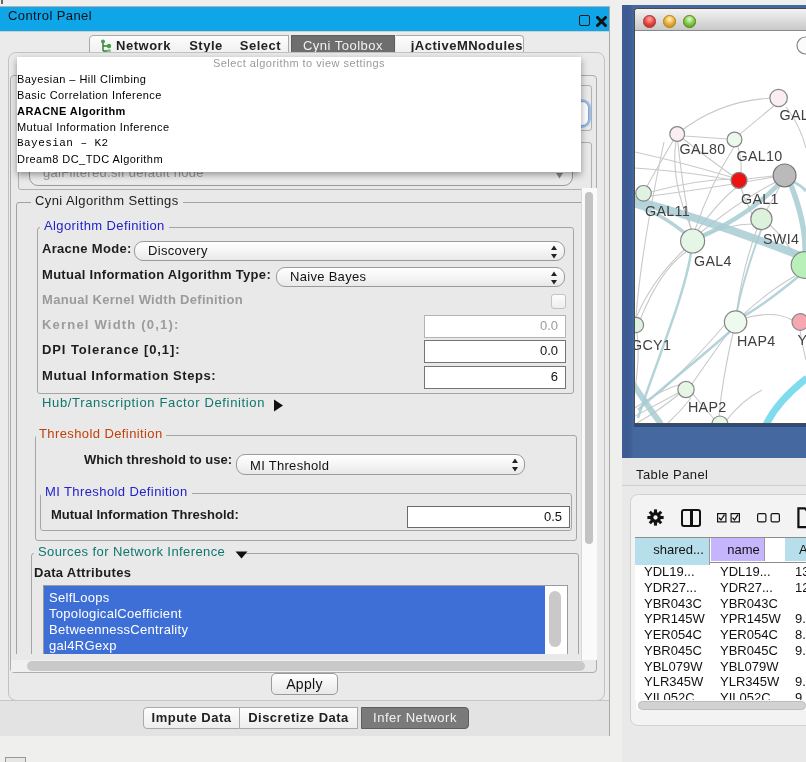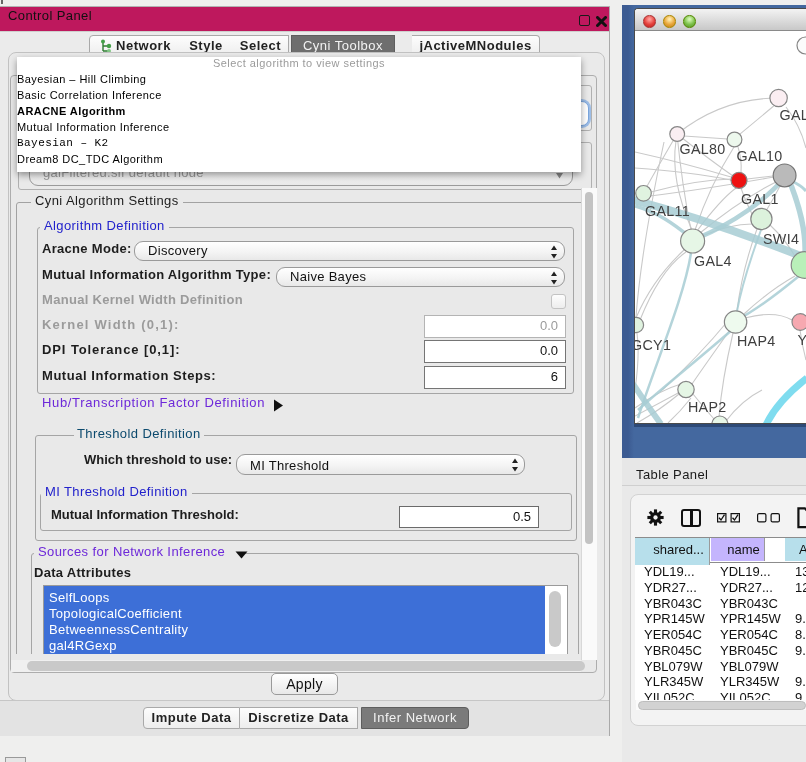--- a/index.html
+++ b/index.html
@@ -1,60 +1,60 @@
 <!DOCTYPE html>
 <html><head>
 <meta charset="utf-8">
 <style>
 * { margin:0; padding:0; box-sizing:border-box; }
 html,body { width:806px; height:762px; }
 body { font-family:"Liberation Sans", sans-serif; background:#efefee; }
 #root { position:relative; width:806px; height:762px; overflow:hidden; }
 .abs { position:absolute; }
 .b13 { font-size:13px; font-weight:bold; color:#1d1d1d; letter-spacing:0.3px; }
-.r13 { font-size:13px; color:#6d28d9; letter-spacing:0.4px; }
+.r13 { font-size:13px; color:#0f766e; letter-spacing:0.4px; }
 .gray { color:#9b9b9b !important; }
 .field { position:absolute; background:#fff; font-size:13px; text-align:right; padding-right:7px; }
 .combo { position:absolute; background:linear-gradient(#ffffff,#f4f4f4 55%,#e8e8e8); border:1px solid #9a9a9a; border-radius:9px; font-size:13px; color:#111; letter-spacing:0.3px;}
 .combo .ct { position:absolute; left:13px; top:1px; }
 .grp { position:absolute; border:1px solid #a5a5a5; border-radius:3px;text-align:center; }
 .glab { position:absolute; top:-10px; background:#e9e9e9; padding:0 4px; font-size:13px; letter-spacing:0.4px; white-space:nowrap;}
 .tab { position:absolute; height:22px; background:linear-gradient(#fdfdfd,#ededed); border:1px solid #a9a9a9; font-size:13px; font-weight:bold; color:#222; text-align:center; line-height:20px; letter-spacing:0.5px; }
 .seltab { background:#6e6e6e !important; color:#f2f2f2 !important; border-color:#5e5e5e; font-weight:normal; }
 </style>
 </head>
 <body>
 <div id="root">
 
   <div class="abs" style="left:1px;top:0;width:2px;height:4px;background:#666;"></div>
 
   <div class="abs" style="left:0;top:6px;width:610px;height:1px;background:#b2b2b2;"></div>
 
   <div class="abs" id="cpwin" style="left:0;top:7px;width:610px;height:729px;background:#ebebeb;border-right:1px solid #a9a9a9;border-bottom:1px solid #a9a9a9;">
 
-    <div class="abs" style="left:0;top:0;width:609px;height:25px;background:#be185d;border-bottom:1px solid #cfcfcd;">
+    <div class="abs" style="left:0;top:0;width:609px;height:25px;background:#0ea5e9;border-bottom:1px solid #cfcfcd;">
       <div class="abs" style="left:8px;top:1px;font-size:13px;color:#111;letter-spacing:0.4px;">Control Panel</div>
       <div class="abs" style="left:579px;top:8px;width:11px;height:11px;border:1.8px solid #1a1a1a;border-radius:2px;"></div>
       <svg class="abs" style="left:596px;top:9px;" width="11" height="11" viewBox="0 0 11 11">
           <path d="M1.5 1.5 L9.5 9.5 M9.5 1.5 L1.5 9.5" stroke="#111" stroke-width="3" stroke-linecap="round"></path>
         </svg>
     </div>
 
     <div class="tab" style="left:89px;top:28px;width:91px;border-radius:4px 0 0 0;"><span style="position:relative;left:9px;">Network</span>
       <svg class="abs" style="left:9px;top:3px;" width="15" height="15" viewBox="0 0 15 15">
         <path d="M4 3 L4 12 M4 7 L9 7 M4 12 L9 12" stroke="#2e7d32" stroke-width="1.4" fill="none"></path>
         <circle cx="4" cy="2.5" r="2" fill="#43a047"></circle>
           <circle cx="10" cy="7" r="2.2" fill="#43a047"></circle>
           <circle cx="10" cy="12" r="2" fill="#81c784"></circle>
       </svg>
     </div>
     <div class="tab" style="left:179px;top:28px;width:55px;border-left:none;">Style</div>
     <div class="tab" style="left:233px;top:28px;width:56px;border-left:none;">Select</div>
     <div class="tab seltab" style="left:291px;top:28px;width:104px;">Cyni Toolbox</div>
-    <div class="tab" style="left:412px;top:28px;width:128px;border-left:none;border-radius:0 4px 0 0;">jActiveMNodules</div>
+    <div class="tab" style="left:396px;top:28px;width:128px;border-left:none;border-radius:0 4px 0 0;text-align:right;">jActiveMNodules</div>
 
     <div class="abs" style="left:8px;top:45px;width:597px;height:649px;background:#eaeaea;border:1px solid #c2c2c2;border-radius:8px;"></div>
 
     <div class="abs" style="left:10px;top:68px;width:587px;height:598px;background:#e9e9e9;border:1px solid #adadad;border-radius:4px;"></div>
 
     <div class="abs" style="left:18px;top:78px;width:574px;height:46px;border:1px solid #b0b0b0;border-radius:3px;background:#e9e9e9;"></div>
     <div class="abs" style="left:26px;top:94px;width:563px;height:25px;border-radius:7px;background:#fff;border:1.5px solid #7aa5dc;box-shadow:0 0 0 2px #9dbde6;"></div>
     <div class="abs" style="left:18px;top:135px;width:574px;height:48px;border:1px solid #b0b0b0;border-radius:3px;background:#e9e9e9;"></div>
     <div class="combo" style="left:29px;top:151px;width:544px;height:28px;">
       <span class="ct" style="color:#9b9b9b;top:6px;">galFiltered.sif default node</span>
@@ -95,35 +95,35 @@
         <div class="field" style="left:413px;top:158px;width:142px;height:23px;border:1.5px solid #757575;line-height:20px;color:#111;">0.0</div>
         <div class="abs b13" style="left:31px;top:186px;letter-spacing:0.55px;">Mutual Information Steps:</div>
         <div class="field" style="left:413px;top:184px;width:142px;height:23px;border:1.5px solid #757575;line-height:20px;color:#111;">6</div>
 
         <div class="abs r13" style="left:31px;top:213px;letter-spacing:0.65px;">Hub/Transcription Factor Definition</div>
         <svg class="abs" style="left:262px;top:217px;" width="11" height="13" viewBox="0 0 11 13">
             <path d="M1 0.5 L10 6.5 L1 12.5 Z" fill="#111"></path>
           </svg>
 
         <div class="grp" style="left:24px;top:253px;width:542px;height:106px;">
-          <span class="glab" style="left:0;padding:0 3px;color:#0c4a6e;margin-left:38px;">Threshold Definition</span>
+          <span class="glab" style="left:0;padding:0 3px;color:#c2410c;">Threshold Definition</span>
         </div>
         <div class="abs b13" style="left:73px;top:270px;letter-spacing:0;">Which threshold to use:</div>
         <div class="combo" style="left:225px;top:272px;width:289px;height:21px;">
           <span class="ct" style="top:3px;">MI Threshold</span>
           <svg class="abs" style="right:5px;top:3px;" width="8" height="14" viewBox="0 0 8 14">
               <path d="M4 0.5 L7 5 L1 5 Z M4 13.5 L7 9 L1 9 Z" fill="#222"></path>
             </svg>
         </div>
 
         <div class="grp" style="left:29px;top:311px;width:532px;height:38px;">
           <span class="glab" style="left:0;color:#2222cc;">MI Threshold Definition</span>
         </div>
         <div class="abs b13" style="left:40px;top:325px;letter-spacing:0;">Mutual Information Threshold:</div>
-        <div class="field" style="left:388px;top:324px;width:140px;height:22px;border:1.5px solid #6b6b6b;line-height:19px;color:#111;">0.5</div>
+        <div class="field" style="left:396px;top:324px;width:163px;height:22px;border:1.5px solid #6b6b6b;line-height:19px;color:#111;">0.5</div>
 
         <div class="grp" style="left:20px;top:371px;width:548px;height:105px;">
           <span class="glab r13" style="left:2px;padding-right:20px;">Sources for Network Inference</span>
         </div>
         <svg class="abs" style="left:224px;top:369px;" width="13" height="8" viewBox="0 0 13 8">
             <path d="M0.5 0.5 L12.5 0.5 L6.5 7.5 Z" fill="#111"></path>
           </svg>
         <div class="abs b13" style="left:23px;top:383px;">Data Attributes</div>
 
         <div class="abs" style="left:32px;top:403px;width:525px;height:71px;border:1px solid #9a9a9a;background:#fff;">

